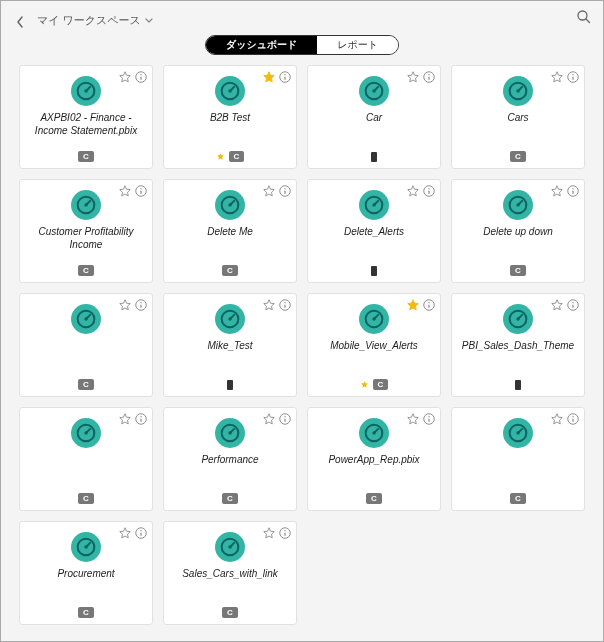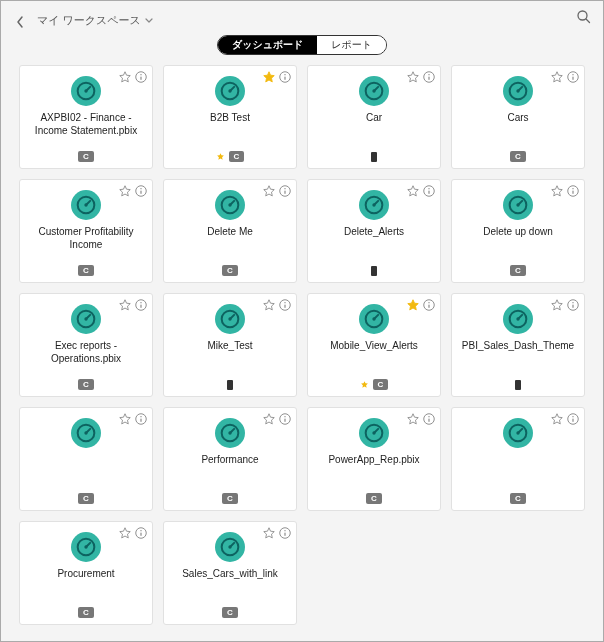--- a/index.html
+++ b/index.html
@@ -46,21 +46,21 @@
   }
   .seg-ctrl {
     display: flex;
     border: 1px solid #333;
     border-radius: 12px;
     overflow: hidden;
     height: 20px;
     font-size: 10px;
   }
   .seg-btn {
-    padding: 0 14px;
+    padding: 0 20px;
     line-height: 18px;
     cursor: pointer;
     background: #fff;
     color: #333;
   }
   .seg-btn.active {
     background: #000;
     color: #fff;
     font-weight: 600;
   }
@@ -99,20 +99,21 @@
   }
   .title {
     font-size: 10px;
     text-align: center;
     color: #222;
     margin-top: 6px;
     padding: 0 4px;
     line-height: 1.25;
     max-height: 26px;
     overflow: hidden;
+    font-style: italic;
   }
   .badge-row {
     position: absolute;
     bottom: 6px;
     left: 0; right: 0;
     display: flex;
     justify-content: center;
     align-items: center;
     gap: 4px;
   }
@@ -400,21 +401,20 @@
           </svg>
         </span>
       </div>
       <div class="avatar">
         <svg width="20" height="20" viewBox="0 0 24 24">
           <circle cx="12" cy="12" r="10" fill="none" stroke="#0d6360" stroke-width="2.4"></circle>
           <line x1="12" y1="12" x2="17" y2="7" stroke="#0d6360" stroke-width="2.4" stroke-linecap="round"></line>
           <circle cx="12" cy="12" r="2" fill="#0d6360"></circle>
         </svg>
       </div>
-      <div class="title">Exec reports - Operations.pbix</div>
       <div class="badge-row">
         <span class="badge-c">C</span>
       </div>
     </div>
     <div class="card">
       <div class="card-top-icons">
         <span>
           <svg width="14" height="14" viewBox="0 0 24 24">
             <path d="M12 3 L14.6 8.9 L21 9.6 L16.3 14 L17.6 20.4 L12 17.2 L6.4 20.4 L7.7 14 L3 9.6 L9.4 8.9 Z" fill="none" stroke="#888" stroke-width="1.5" stroke-linejoin="round"></path>
           </svg>

